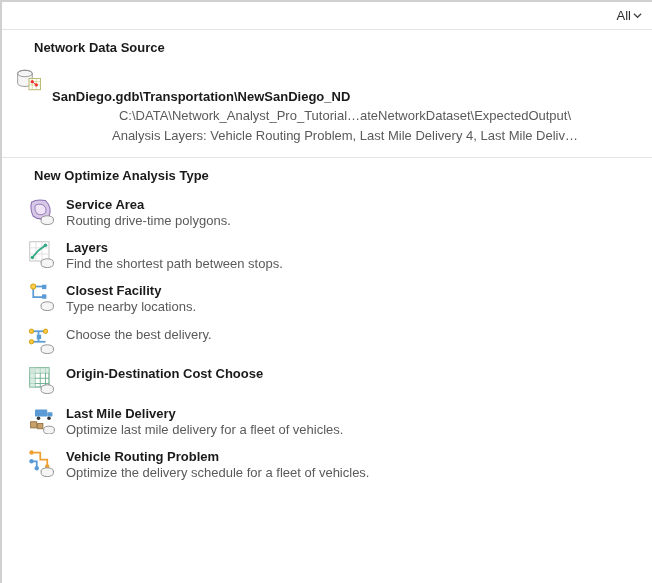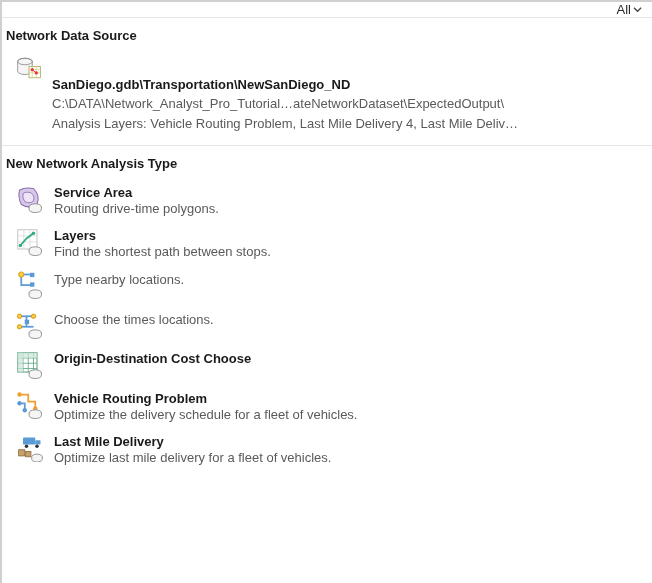--- a/index.html
+++ b/index.html
@@ -7,21 +7,21 @@
     margin: 0; padding: 0;
     width: 652px; height: 583px;
     font-family: "Segoe UI", Arial, sans-serif;
     font-size: 13px;
     color: #2b2b2b;
     background: #ffffff;
     border: 1px solid #d0d0d0;
     overflow: hidden;
   }
   .topbar {
-    height: 16px;
+    height: 28px;
     display: flex;
     justify-content: flex-end;
     align-items: center;
     padding: 0 10px;
     border-bottom: 1px solid #e5e5e5;
   }
   .topbar-filter {
     display: flex;
     align-items: center;
     gap: 2px;
@@ -30,44 +30,45 @@
     font-size: 13px;
   }
   .chevron {
     width: 9px; height: 9px;
     display: inline-block;
   }
   .section-header {
     font-weight: 600;
     padding: 10px 14px 6px 4px;
     color: #1a1a1a;
+    margin-left: 28px;
   }
   .divider {
     border-top: 1px solid #e5e5e5;
     margin-top: 6px;
   }
   .ds-block {
     display: flex;
     padding: 4px 14px 6px 14px;
     gap: 10px;
   }
   .ds-icon {
     width: 26px; height: 26px;
     flex: 0 0 26px;
     margin-top: 2px;
   }
   .ds-text { flex: 1; min-width: 0; }
   .ds-title { font-weight: 600; color: #1a1a1a; margin-bottom: 2px; margin-top: 24px; }
-  .ds-line { color: #5a5a5a; line-height: 1.5; white-space: nowrap; overflow: hidden; text-overflow: ellipsis; }
+  .ds-line { color: #5a5a5a; line-height: 1.5; white-space: nowrap; overflow: hidden; text-overflow: ellipsis; text-align: center; }
   .an-list { padding: 2px 0 6px 0; }
   .an-item {
     display: flex;
     align-items: flex-start;
     gap: 10px;
-    padding: 6px 14px;
+    padding: 6px 26px;
     cursor: default;
   }
   .an-icon {
     width: 28px; height: 28px;
     flex: 0 0 28px;
   }
   .an-text { flex: 1; min-width: 0; }
   .an-title { font-weight: 600; color: #1a1a1a; }
   .an-desc { color: #5a5a5a; margin-top: 1px; }
   svg { display: block; }
@@ -105,21 +106,21 @@
   </div>
   <div class="ds-text">
     <div class="ds-title">SanDiego.gdb\Transportation\NewSanDiego_ND</div>
     <div class="ds-line">C:\DATA\Network_Analyst_Pro_Tutorial…ateNetworkDataset\ExpectedOutput\</div>
     <div class="ds-line">Analysis Layers: Vehicle Routing Problem, Last Mile Delivery 4, Last Mile Deliv…</div>
   </div>
 </div>
 
 <div class="divider"></div>
 
-<div class="section-header">New Network Analysis Type</div>
+<div class="section-header">New Optimize Analysis Type</div>
 <div class="an-list">
 
   <div class="an-item">
     <div class="an-icon">
       <svg viewBox="0 0 32 32">
         <path d="M4 6 Q2 14 6 22 Q14 28 24 22 Q28 12 20 4 Q10 2 4 6 Z" fill="#d8c8e8" stroke="#8a6db0" stroke-width="1.2"></path>
         <path d="M8 10 Q7 15 10 19 Q16 22 20 18 Q22 12 17 9 Q11 7 8 10 Z" fill="#eee4f6" stroke="#8a6db0" stroke-width="1"></path>
         <ellipse cx="22" cy="25" rx="7" ry="3.5" fill="#f5f5f5" stroke="#888" stroke-width="1"></ellipse>
         <path d="M15 25 v3 a7 3.5 0 0 0 14 0 v-3" fill="#f5f5f5" stroke="#888" stroke-width="1"></path>
       </svg>
@@ -157,40 +158,41 @@
         <path d="M6 4 L6 16 L18 16" fill="none" stroke="#5a9bd5" stroke-width="2"></path>
         <path d="M6 4 L18 4" fill="none" stroke="#5a9bd5" stroke-width="2"></path>
         <rect x="16" y="2" width="5" height="5" fill="#5a9bd5"></rect>
         <rect x="16" y="13" width="5" height="5" fill="#5a9bd5"></rect>
         <circle cx="6" cy="4" r="3" fill="#ffc94a" stroke="#c90" stroke-width="1"></circle>
         <ellipse cx="22" cy="25" rx="7" ry="3.5" fill="#f5f5f5" stroke="#888" stroke-width="1"></ellipse>
         <path d="M15 25 v3 a7 3.5 0 0 0 14 0 v-3" fill="#f5f5f5" stroke="#888" stroke-width="1"></path>
       </svg>
     </div>
     <div class="an-text">
+      <div class="an-title">Closest Facility</div>
       <div class="an-desc">Type nearby locations.</div>
     </div>
   </div>
 
   <div class="an-item">
     <div class="an-icon">
       <svg viewBox="0 0 32 32">
         <line x1="4" y1="6" x2="20" y2="6" stroke="#5a9bd5" stroke-width="2"></line>
         <line x1="4" y1="18" x2="20" y2="18" stroke="#5a9bd5" stroke-width="2"></line>
         <line x1="12" y1="6" x2="12" y2="18" stroke="#5a9bd5" stroke-width="2"></line>
         <circle cx="4" cy="6" r="2.5" fill="#ffc94a" stroke="#c90"></circle>
         <circle cx="20" cy="6" r="2.5" fill="#ffc94a" stroke="#c90"></circle>
         <circle cx="4" cy="18" r="2.5" fill="#ffc94a" stroke="#c90"></circle>
         <rect x="10" y="10" width="5" height="5" fill="#5a9bd5"></rect>
         <ellipse cx="22" cy="25" rx="7" ry="3.5" fill="#f5f5f5" stroke="#888" stroke-width="1"></ellipse>
         <path d="M15 25 v3 a7 3.5 0 0 0 14 0 v-3" fill="#f5f5f5" stroke="#888" stroke-width="1"></path>
       </svg>
     </div>
     <div class="an-text">
-      <div class="an-desc">Choose the times locations.</div>
+      <div class="an-desc">Choose the best delivery.</div>
     </div>
   </div>
 
   <div class="an-item">
     <div class="an-icon">
       <svg viewBox="0 0 32 32">
         <rect x="2" y="2" width="22" height="22" fill="#fff" stroke="#6a8" stroke-width="1.3"></rect>
         <line x1="2" y1="8" x2="24" y2="8" stroke="#6a8"></line>
         <line x1="2" y1="14" x2="24" y2="14" stroke="#6a8"></line>
         <line x1="2" y1="20" x2="24" y2="20" stroke="#6a8"></line>
@@ -204,48 +206,48 @@
       </svg>
     </div>
     <div class="an-text">
       <div class="an-title">Origin-Destination Cost Choose</div>
     </div>
   </div>
 
   <div class="an-item">
     <div class="an-icon">
       <svg viewBox="0 0 32 32">
-        <path d="M4 4 h10 v8 h8 v8" fill="none" stroke="#f0a030" stroke-width="2"></path>
-        <path d="M4 14 h6 v8" fill="none" stroke="#5a9bd5" stroke-width="2"></path>
-        <circle cx="4" cy="4" r="2.5" fill="#f0a030"></circle>
-        <circle cx="22" cy="20" r="2.5" fill="#f0a030"></circle>
-        <circle cx="4" cy="14" r="2.5" fill="#5a9bd5"></circle>
-        <circle cx="10" cy="22" r="2.5" fill="#5a9bd5"></circle>
-        <ellipse cx="22" cy="25" rx="7" ry="3.5" fill="#f5f5f5" stroke="#888" stroke-width="1"></ellipse>
-        <path d="M15 25 v3 a7 3.5 0 0 0 14 0 v-3" fill="#f5f5f5" stroke="#888" stroke-width="1"></path>
-      </svg>
-    </div>
-    <div class="an-text">
-      <div class="an-title">Vehicle Routing Problem</div>
-      <div class="an-desc">Optimize the delivery schedule for a fleet of vehicles.</div>
-    </div>
-  </div>
-
-  <div class="an-item">
-    <div class="an-icon">
-      <svg viewBox="0 0 32 32">
         <rect x="8" y="4" width="14" height="8" rx="1" fill="#5a9bd5"></rect>
         <rect x="22" y="7" width="6" height="5" rx="1" fill="#5a9bd5"></rect>
         <circle cx="12" cy="14" r="2" fill="#333"></circle>
         <circle cx="24" cy="14" r="2" fill="#333"></circle>
         <rect x="3" y="18" width="7" height="7" fill="#c8a16a" stroke="#8d6e3f"></rect>
         <rect x="11" y="20" width="6" height="6" fill="#c8a16a" stroke="#8d6e3f"></rect>
         <ellipse cx="24" cy="26" rx="6" ry="3" fill="#f5f5f5" stroke="#888" stroke-width="1"></ellipse>
         <path d="M18 26 v3 a6 3 0 0 0 12 0 v-3" fill="#f5f5f5" stroke="#888" stroke-width="1"></path>
       </svg>
     </div>
     <div class="an-text">
       <div class="an-title">Last Mile Delivery</div>
       <div class="an-desc">Optimize last mile delivery for a fleet of vehicles.</div>
     </div>
   </div>
 
+  <div class="an-item">
+    <div class="an-icon">
+      <svg viewBox="0 0 32 32">
+        <path d="M4 4 h10 v8 h8 v8" fill="none" stroke="#f0a030" stroke-width="2"></path>
+        <path d="M4 14 h6 v8" fill="none" stroke="#5a9bd5" stroke-width="2"></path>
+        <circle cx="4" cy="4" r="2.5" fill="#f0a030"></circle>
+        <circle cx="22" cy="20" r="2.5" fill="#f0a030"></circle>
+        <circle cx="4" cy="14" r="2.5" fill="#5a9bd5"></circle>
+        <circle cx="10" cy="22" r="2.5" fill="#5a9bd5"></circle>
+        <ellipse cx="22" cy="25" rx="7" ry="3.5" fill="#f5f5f5" stroke="#888" stroke-width="1"></ellipse>
+        <path d="M15 25 v3 a7 3.5 0 0 0 14 0 v-3" fill="#f5f5f5" stroke="#888" stroke-width="1"></path>
+      </svg>
+    </div>
+    <div class="an-text">
+      <div class="an-title">Vehicle Routing Problem</div>
+      <div class="an-desc">Optimize the delivery schedule for a fleet of vehicles.</div>
+    </div>
+  </div>
+
 </div>
 
 </body></html>

